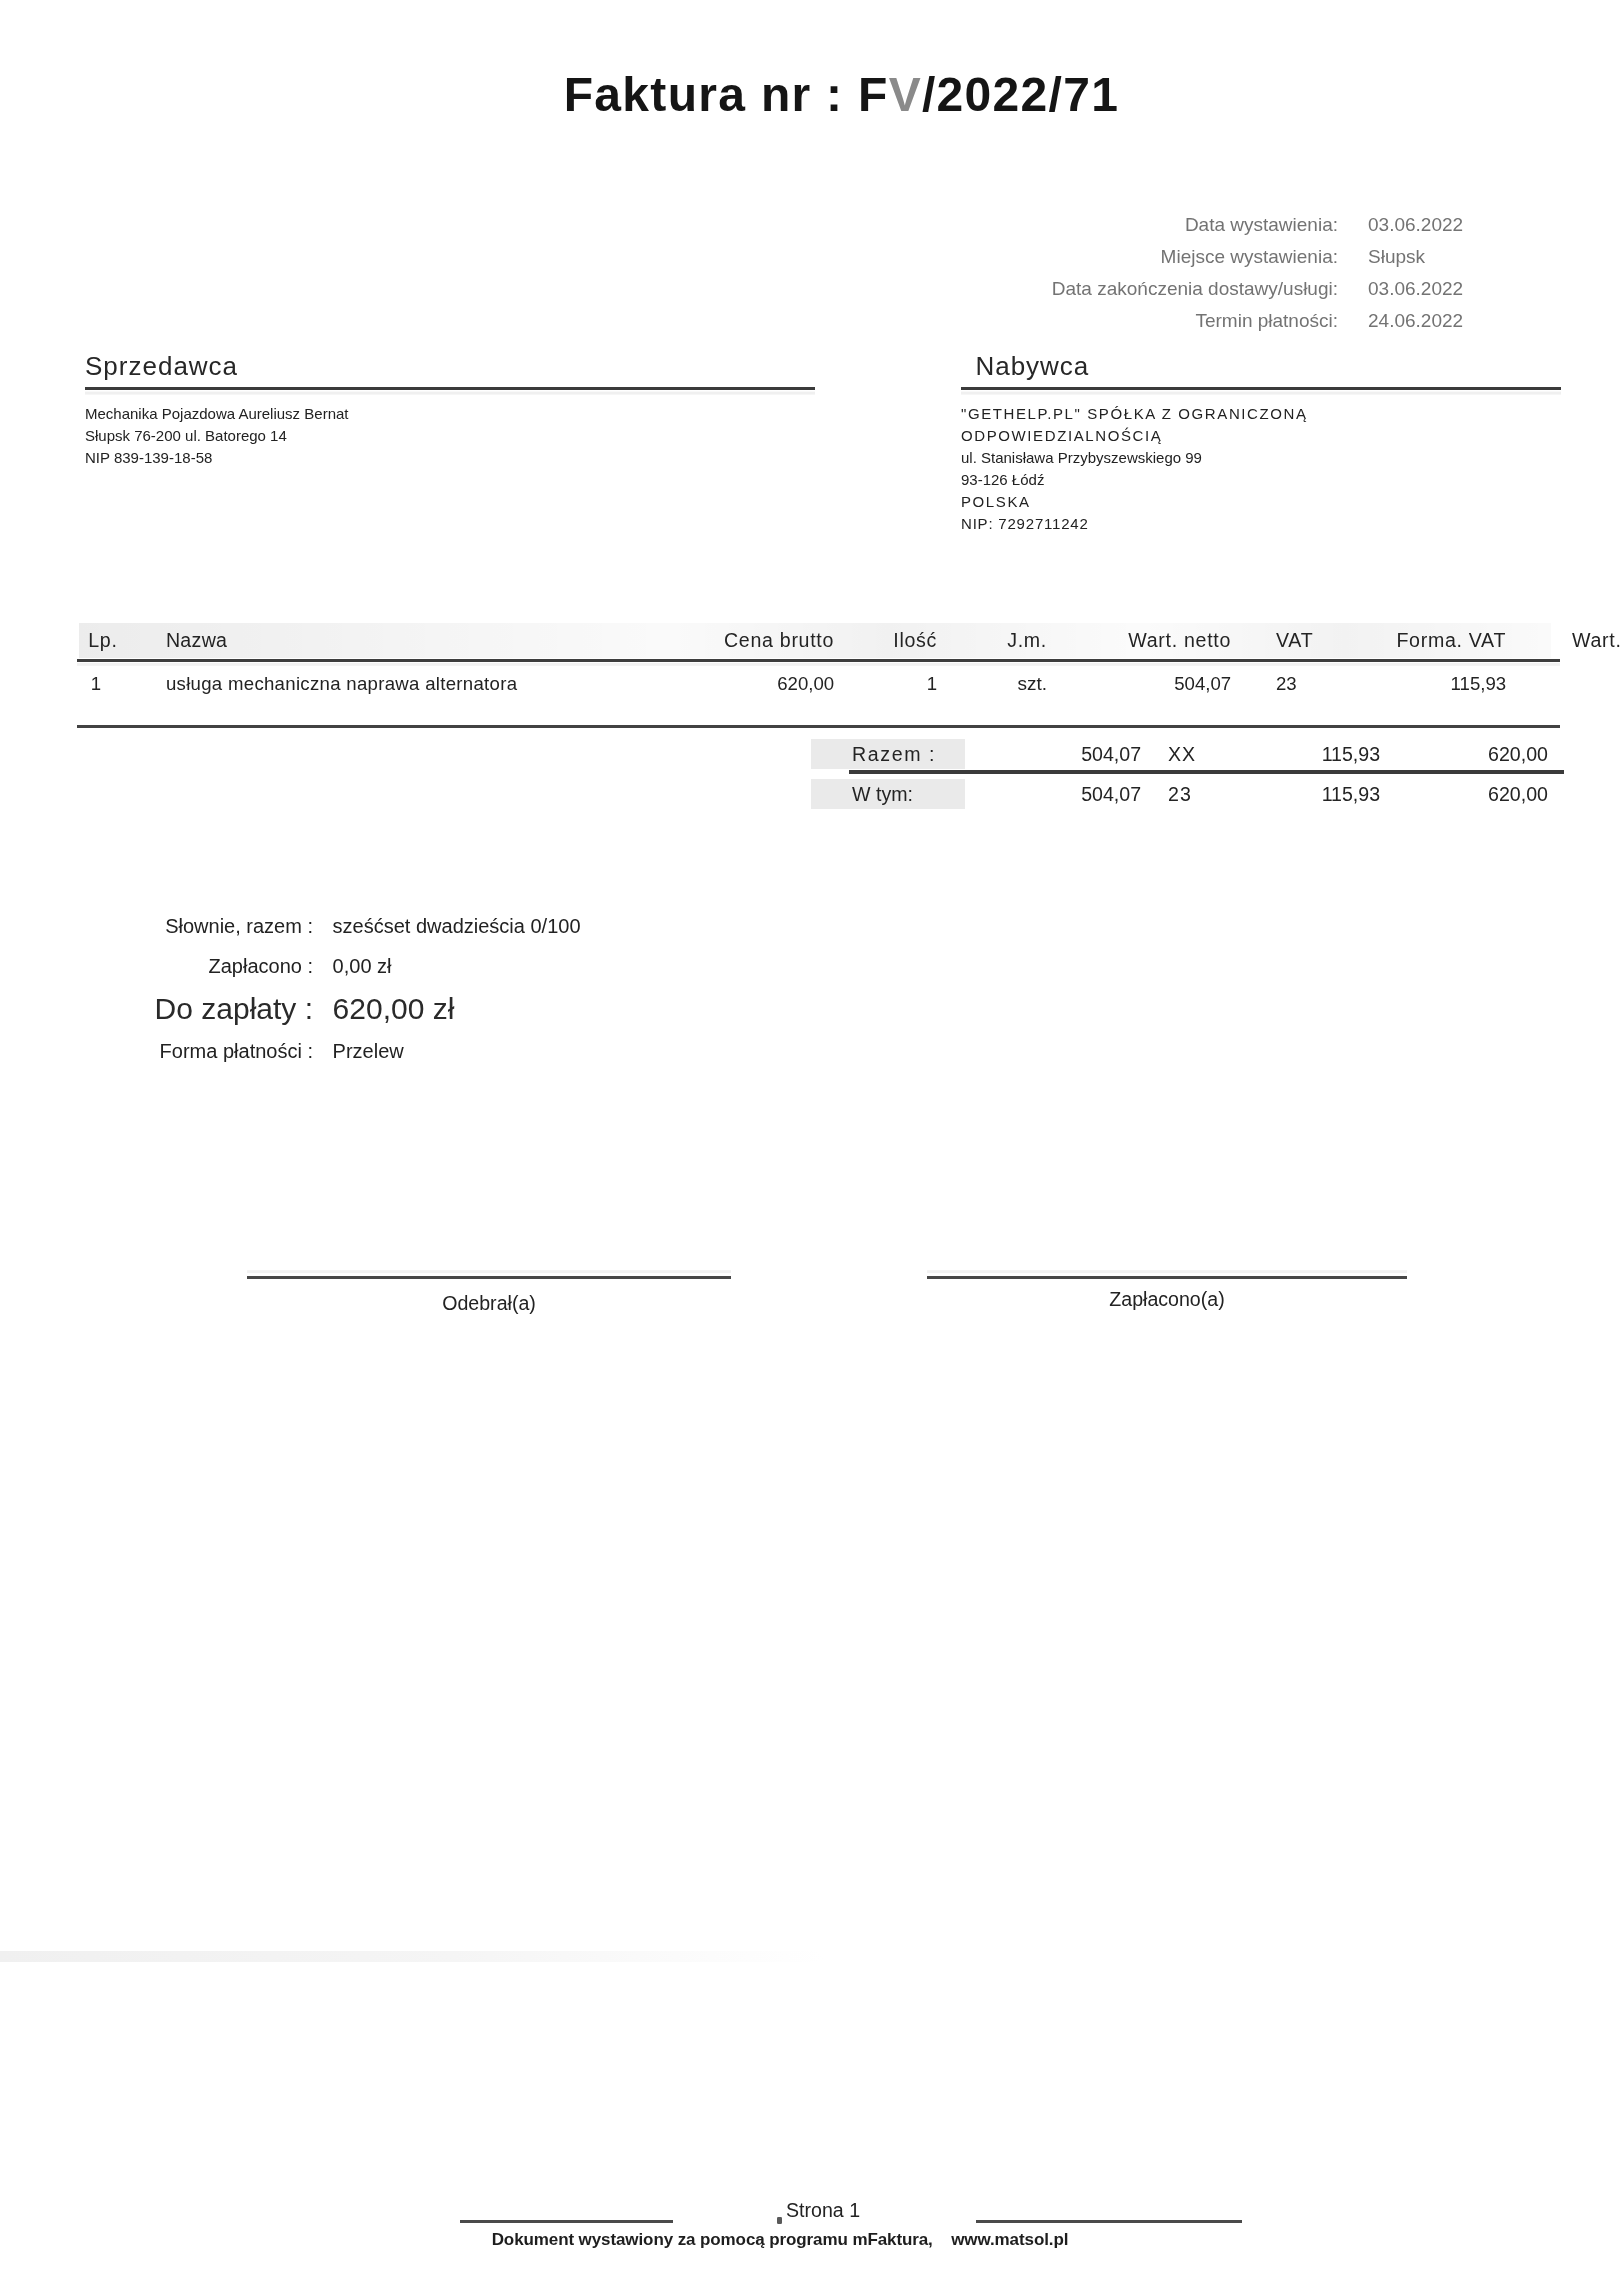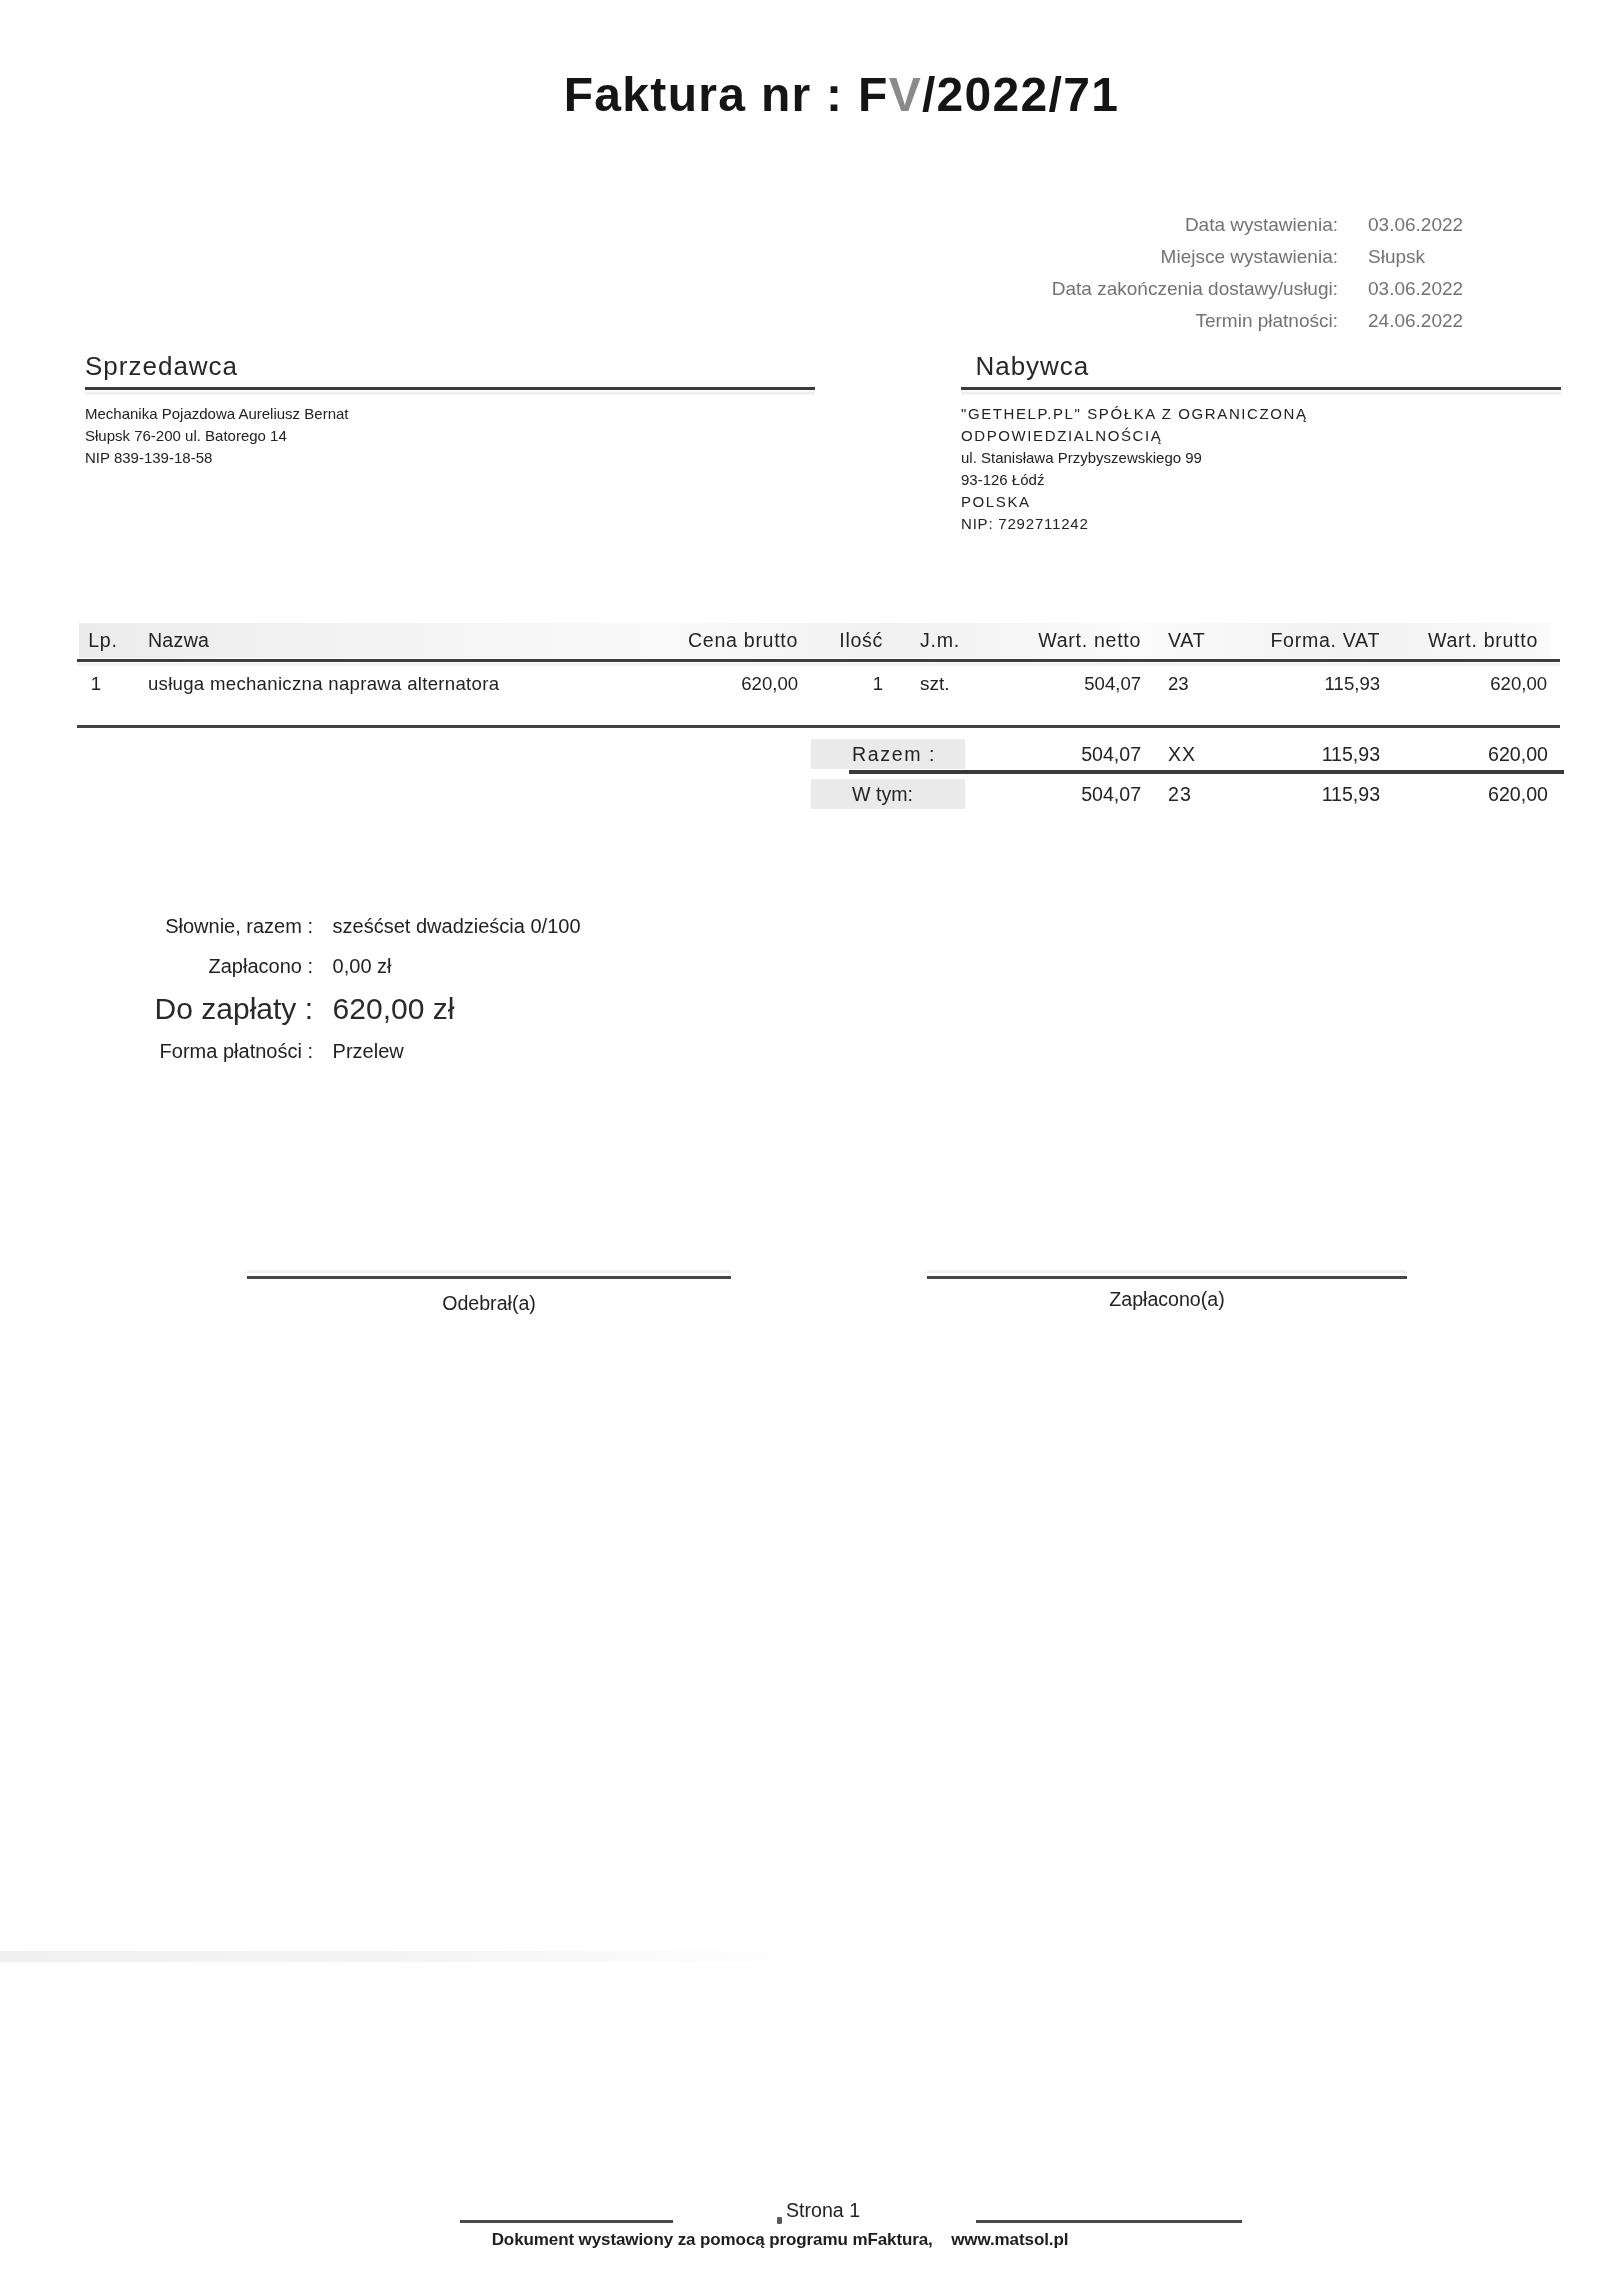--- a/index.html
+++ b/index.html
@@ -23,30 +23,30 @@
   .party h2{margin:0;font-size:26px;font-weight:400;letter-spacing:1px;color:#272727;height:29px;}
   .party .rule{height:3.3px;background:#3b3b3b;margin-top:6.5px;box-shadow:0 4.6px 0 rgba(0,0,0,0.06);}
   .party .lines{margin-top:13px;font-size:15px;line-height:22px;color:#222;}
   .party.left{left:85px;width:730px;}
   .party.right{left:961px;width:600px;}
   .party.right h2{padding-left:14.4px;}
   .ls2{letter-spacing:1.6px;}
   .ls1{letter-spacing:0.8px;}
 
   
-  .grid9{display:grid;grid-template-columns:65px 530px 128px 85px 88px 170px 79px 160px 167px;align-items:center;}
+  .grid9{display:grid;grid-template-columns:65px 530px 128px 85px 88px 170px 79px 160px 167px;align-items:center;gap:18px;}
   .thead{position:absolute;left:79px;top:623px;width:1472px;height:35px;
          font-size:19.6px;letter-spacing:0.7px;color:#242424;
          background:linear-gradient(90deg,rgba(0,0,0,0.075),rgba(0,0,0,0.045) 22%,rgba(0,0,0,0.02) 40%,
                     rgba(0,0,0,0.055) 55%,rgba(0,0,0,0.015) 72%,rgba(0,0,0,0.05) 86%,rgba(0,0,0,0.02));}
   .trow{position:absolute;left:79px;top:669px;width:1472px;height:29px;font-size:18.6px;color:#232323;}
   .c1{padding-left:9.2px;}
   .trow .c1{padding-left:11.8px;}
   .c2{padding-left:3.9px;letter-spacing:0.3px;}
-  .c5{padding-left:33px;}
+  .c5{padding-left:33px;text-align:right;}
   .trow .c5{font-size:19px;}
   .c7{padding-left:23px;}
   .num{text-align:right;padding-right:3.9px;}
   .thead .c9{padding-right:13px;}
   .rule-h{position:absolute;left:77px;top:659px;width:1483px;height:3.3px;background:#3d3d3d;box-shadow:0 3.9px 0 rgba(0,0,0,0.05);}
   .rule-r{position:absolute;left:77px;top:725px;width:1483px;height:3.3px;background:#424242;}
 
   
   .totrow{position:absolute;left:0;width:1623px;height:30px;font-size:19.6px;color:#242424;}
   .totrow .tlabel{position:absolute;left:811px;width:154px;height:30px;line-height:30px;

